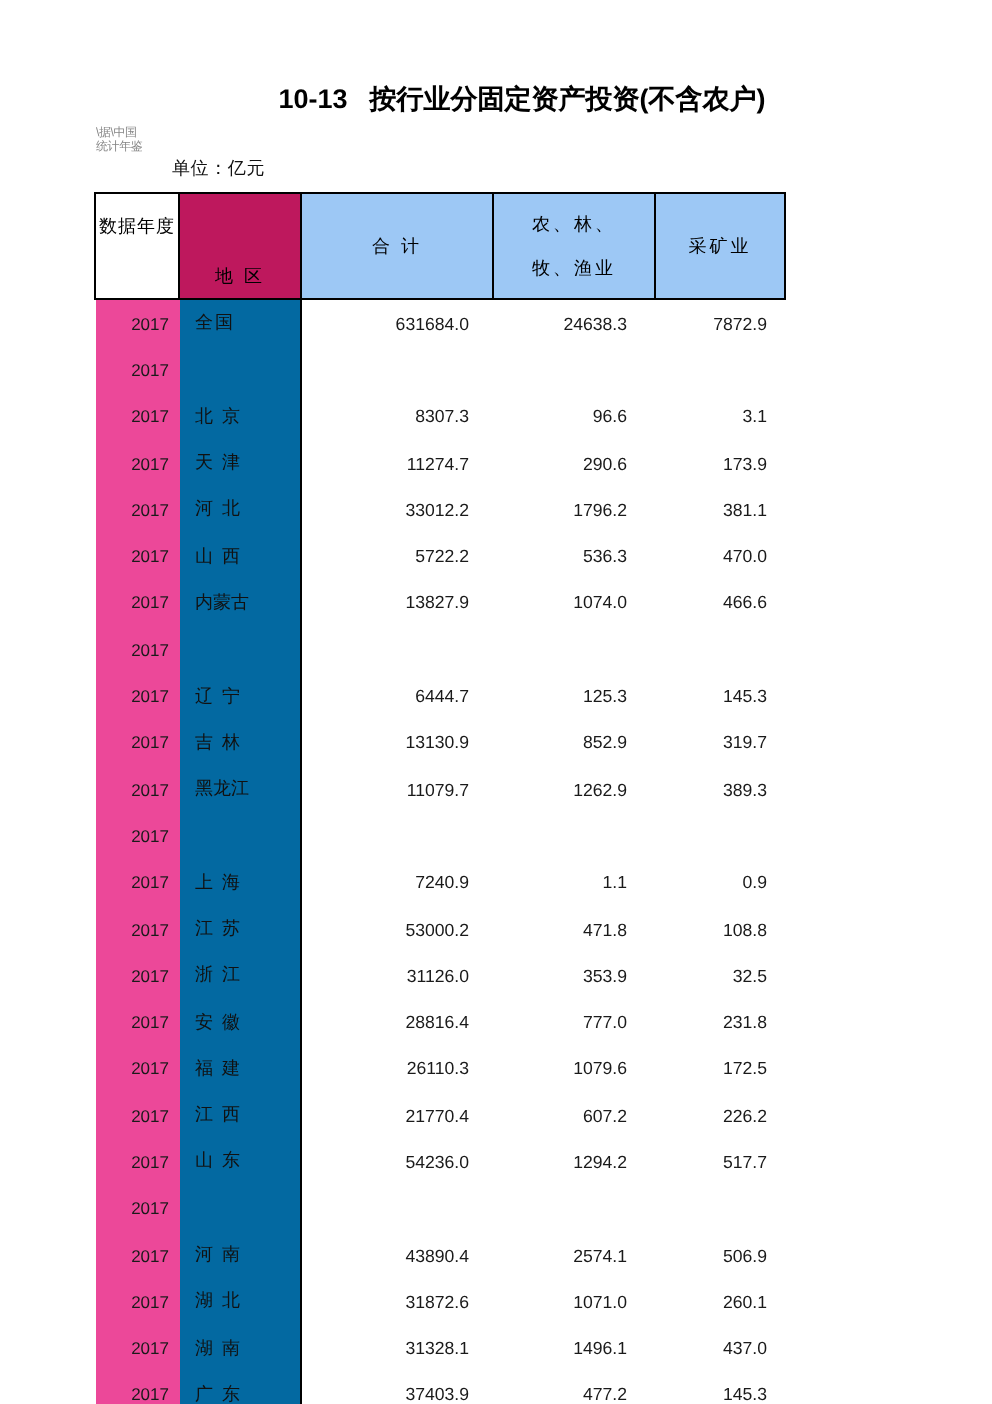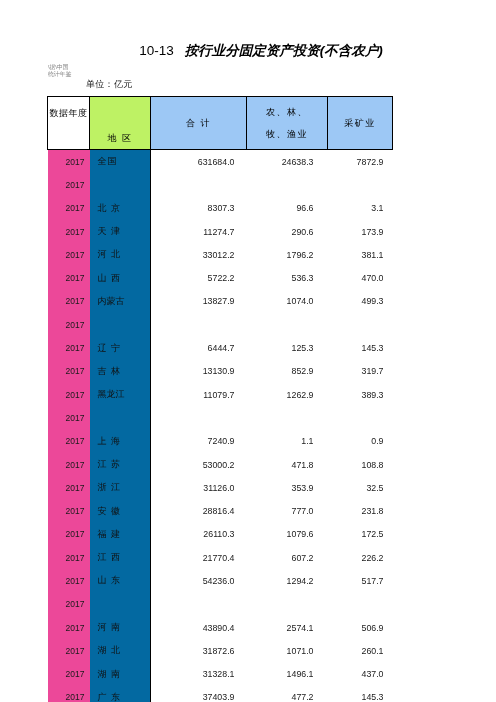--- a/index.html
+++ b/index.html
@@ -35,28 +35,27 @@
     position: absolute;
     left: 0;
     top: 41px;
     width: 496px;
     text-align: center;
     padding-left: 26px;
     box-sizing: border-box;
   }
   #title-number {
     font-size: 13.5px;
-    font-weight: 400;
+    font-weight: 700;
     letter-spacing: 0px;
   }
   #title-text {
     font-size: 13.5px;
     font-weight: 700;
     margin-left: 11px;
-    font-style: italic;
   }
 
   
   #unit-label {
     position: absolute;
     left: 86px;
     top: 78px;
     font-size: 9px;
     color: #111;
     letter-spacing: 0.3px;
@@ -86,21 +85,21 @@
     font-size: 9px;
     letter-spacing: 1.5px;
   }
   th.h-year {
     background: #ffffff;
     vertical-align: top;
     padding-top: 10px;
     letter-spacing: 0.5px;
   }
   th.h-region {
-    background: #bef264;
+    background: #be185d;
     vertical-align: bottom;
     padding-bottom: 4px;
   }
   th.h-total, th.h-agri, th.h-mine {
     background: #9dc8f5;
     vertical-align: middle;
   }
   th.h-agri .l1 { display: block; line-height: 11px; }
   th.h-agri .l2 { display: block; line-height: 11px; margin-top: 11px; }
 
@@ -216,21 +215,21 @@
         <td class="region"><span class="nm">山 西</span></td>
         <td class="num">5722.2</td>
         <td class="num agri">536.3</td>
         <td class="num mine">470.0</td>
       </tr>
       <tr>
         <td class="year">2017</td>
         <td class="region"><span class="nm wide">内蒙古</span></td>
         <td class="num">13827.9</td>
         <td class="num agri">1074.0</td>
-        <td class="num mine">499.3</td>
+        <td class="num mine">466.6</td>
       </tr>
       <tr class="spacer">
         <td class="year">2017</td>
         <td class="region"><span class="nm"></span></td>
         <td class="num"></td>
         <td class="num agri"></td>
         <td class="num mine"></td>
       </tr>
       <tr>
         <td class="year">2017</td>

